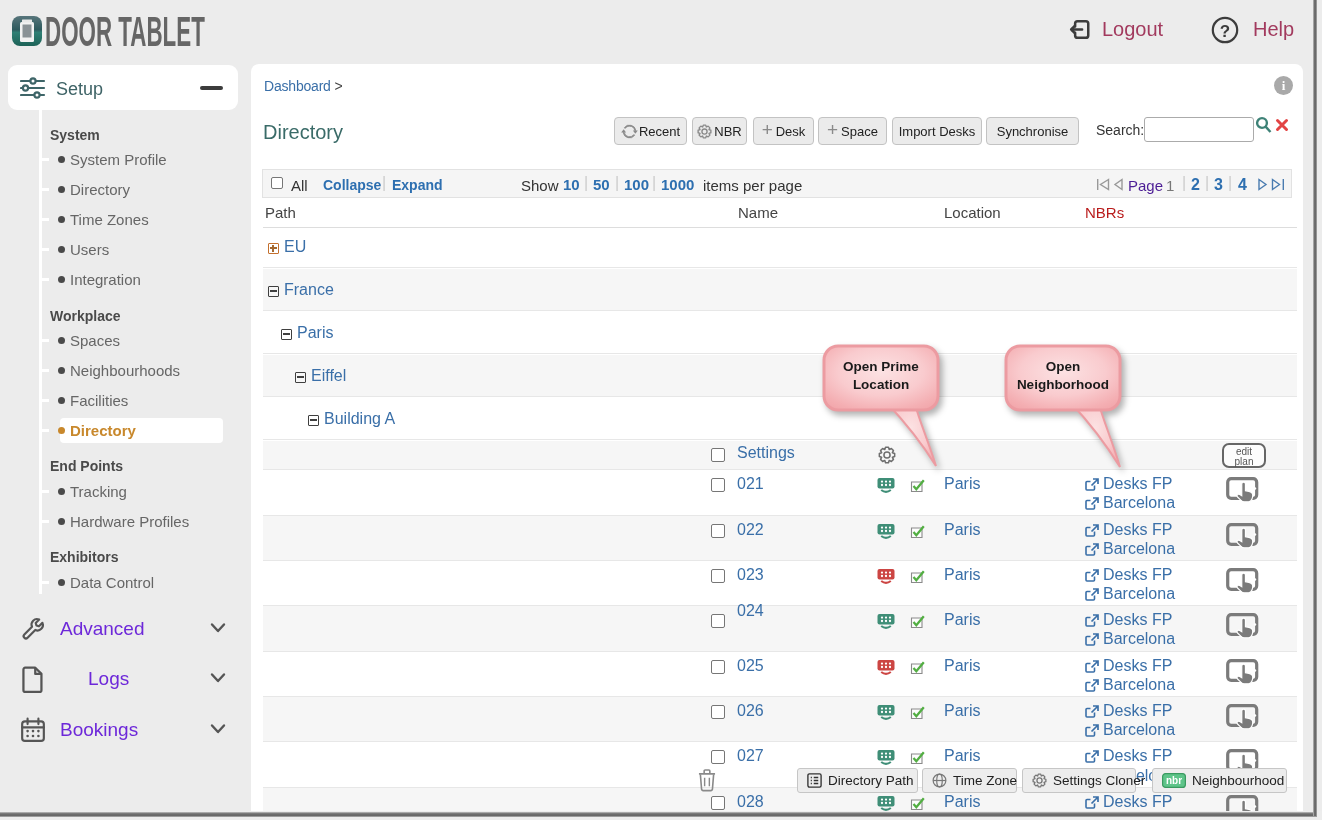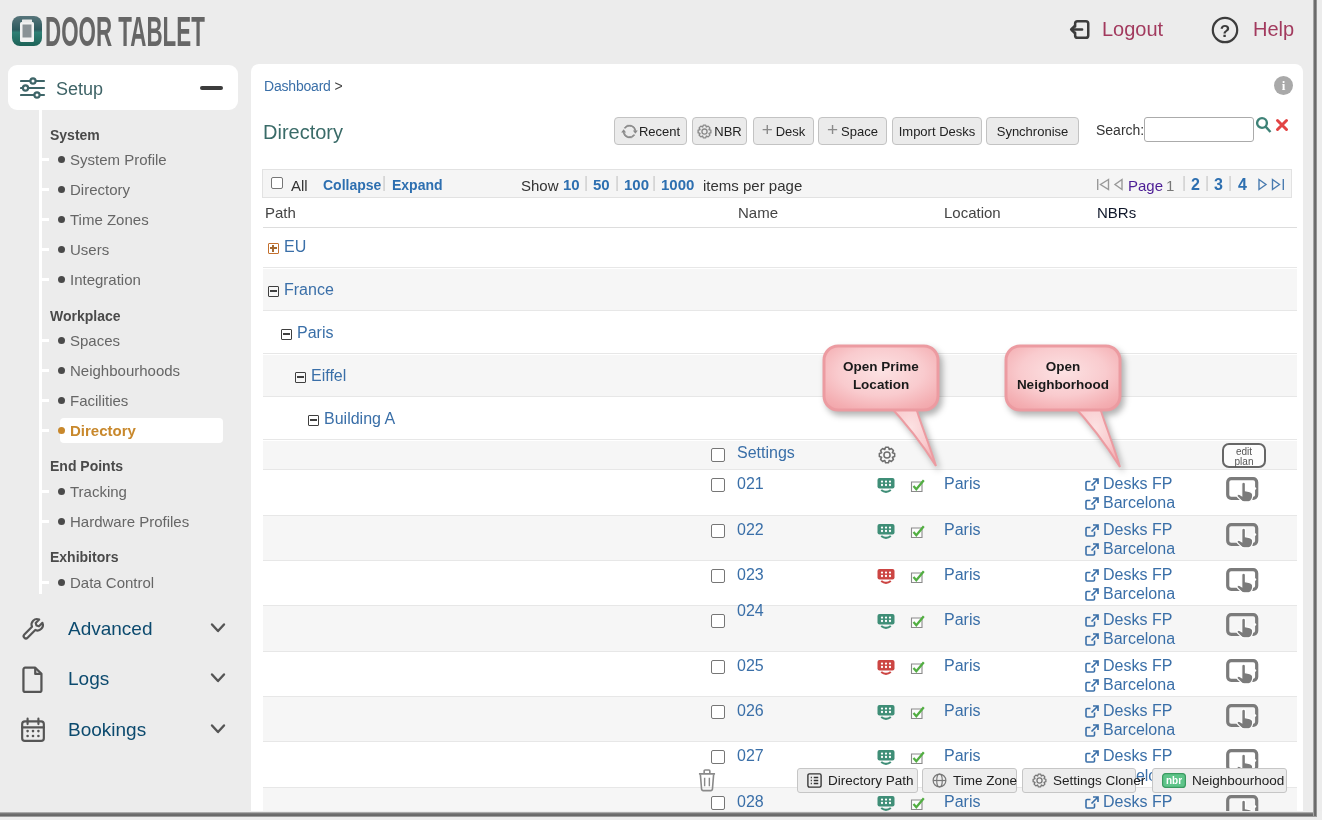--- a/index.html
+++ b/index.html
@@ -87,37 +87,37 @@
 <div class="mitem" style="top:483px;">Tracking</div>
 <div class="mtick" style="top:520px;"></div>
 <div class="mdot" style="top:518px;"></div>
 <div class="mitem" style="top:513px;">Hardware Profiles</div>
 <div class="mhead" style="top:549px;">Exhibitors</div>
 <div class="mtick" style="top:581px;"></div>
 <div class="mdot" style="top:579px;"></div>
 <div class="mitem" style="top:574px;">Data Control</div>
 
 <style>
-.bitem { position:absolute; left:68px; font-size:19px; color:#0c4a6e; }
+.bitem { position:absolute; left:60px; font-size:19px; color:#6d28d9; }
 .chev { position:absolute; left:210px; }
 </style>
 
 <svg class="abs" style="left:20px;top:616px;" width="26" height="26" viewBox="0 0 24 24" fill="none" stroke="#555" stroke-width="2" stroke-linecap="round" stroke-linejoin="round">
 <path d="M20.7 6.3a5 5 0 0 1-6.6 6.6 L7 20a2.1 2.1 0 0 1-3-3 l7.1-7.1 a5 5 0 0 1 6.6-6.6 l-3.2 3.2 .7 2.3 2.3 .7 z"></path>
 </svg>
 <div class="bitem" style="top:618px;">Advanced</div>
 <svg class="chev" style="top:622px;" width="16" height="12" viewBox="0 0 16 12" fill="none" stroke="#555" stroke-width="2.4" stroke-linecap="round" stroke-linejoin="round">
     <path d="M2 2.5 l6 6.5 6-6.5"></path>
   </svg>
 
 <svg class="abs" style="left:21px;top:666px;" width="24" height="27" viewBox="0 0 20 24" fill="none" stroke="#555" stroke-width="2" stroke-linejoin="round">
 <path d="M3 1.5 h9 l5.5 5.5 v14.5 a1.5 1.5 0 0 1 -1.5 1.5 h-13 a1.5 1.5 0 0 1 -1.5 -1.5 v-18.5 a1.5 1.5 0 0 1 1.5 -1.5 z"></path>
 <path d="M12 1.5 v5.5 h5.5"></path>
 </svg>
-<div class="bitem" style="top:668px;">Logs</div>
+<div class="bitem" style="top:668px;margin-left:28px;">Logs</div>
 <svg class="chev" style="top:672px;" width="16" height="12" viewBox="0 0 16 12" fill="none" stroke="#555" stroke-width="2.4" stroke-linecap="round" stroke-linejoin="round">
     <path d="M2 2.5 l6 6.5 6-6.5"></path>
   </svg>
 
 <svg class="abs" style="left:20px;top:717px;" width="26" height="26" viewBox="0 0 24 24" fill="none" stroke="#555" stroke-width="2" stroke-linejoin="round">
 <rect x="2" y="4" width="20" height="18" rx="2.5"></rect>
 <path d="M2 9.5 h20 M7 1.5 v5 M17 1.5 v5" stroke-linecap="round"></path>
 <g fill="#555" stroke="none">
       <circle cx="7" cy="13" r="1.2"></circle>
       <circle cx="12" cy="13" r="1.2"></circle>
@@ -203,21 +203,21 @@
 <svg class="abs" style="left:1257px;top:178px;" width="11" height="13" viewBox="0 0 11 13" fill="none" stroke="#4a7cb0" stroke-width="1.4">
     <path d="M2 1.5 l7 5 -7 5 z"></path>
   </svg>
 <svg class="abs" style="left:1271px;top:178px;" width="14" height="13" viewBox="0 0 14 13" fill="none" stroke="#4a7cb0" stroke-width="1.4">
     <path d="M1.5 1.5 l7 5 -7 5 z M12.3 1 v11"></path>
   </svg>
 
 <div class="abs" style="left:265px;top:204px;font-size:15px;color:#444;">Path</div>
 <div class="abs" style="left:738px;top:204px;font-size:15px;color:#444;">Name</div>
 <div class="abs" style="left:944px;top:204px;font-size:15px;color:#444;">Location</div>
-<div class="abs" style="left:1085px;top:204px;font-size:15px;color:#0f172a;margin-left:12px;">NBRs</div>
+<div class="abs" style="left:1085px;top:204px;font-size:15px;color:#b91c1c;">NBRs</div>
 
 <style>
 .row { position:absolute; left:263px; width:1034px; border-bottom:1px solid #e7e7e7; }
 .rgray { background:#f6f6f6; }
 .tbox { position:absolute; width:11px; height:11px; border:1.5px solid #3f3f3f; color:#3f3f3f; border-radius:1px; }
 .tbox:before, .minus:before { content:""; position:absolute; left:0.5px; top:3.2px; width:7px; height:1.6px; background:currentColor; }
 .plus:after { content:""; position:absolute; left:3.2px; top:0.5px; width:1.6px; height:7px; background:currentColor; }
 .treetxt { position:absolute; font-size:16px; color:#3a6fa8; }
 .cb { position:absolute; left:711px; width:14px; height:14px; border:1.5px solid #767676; border-radius:2px; background:#fff; }
 .num { position:absolute; left:737px; font-size:16px; color:#3a6fa8; }

